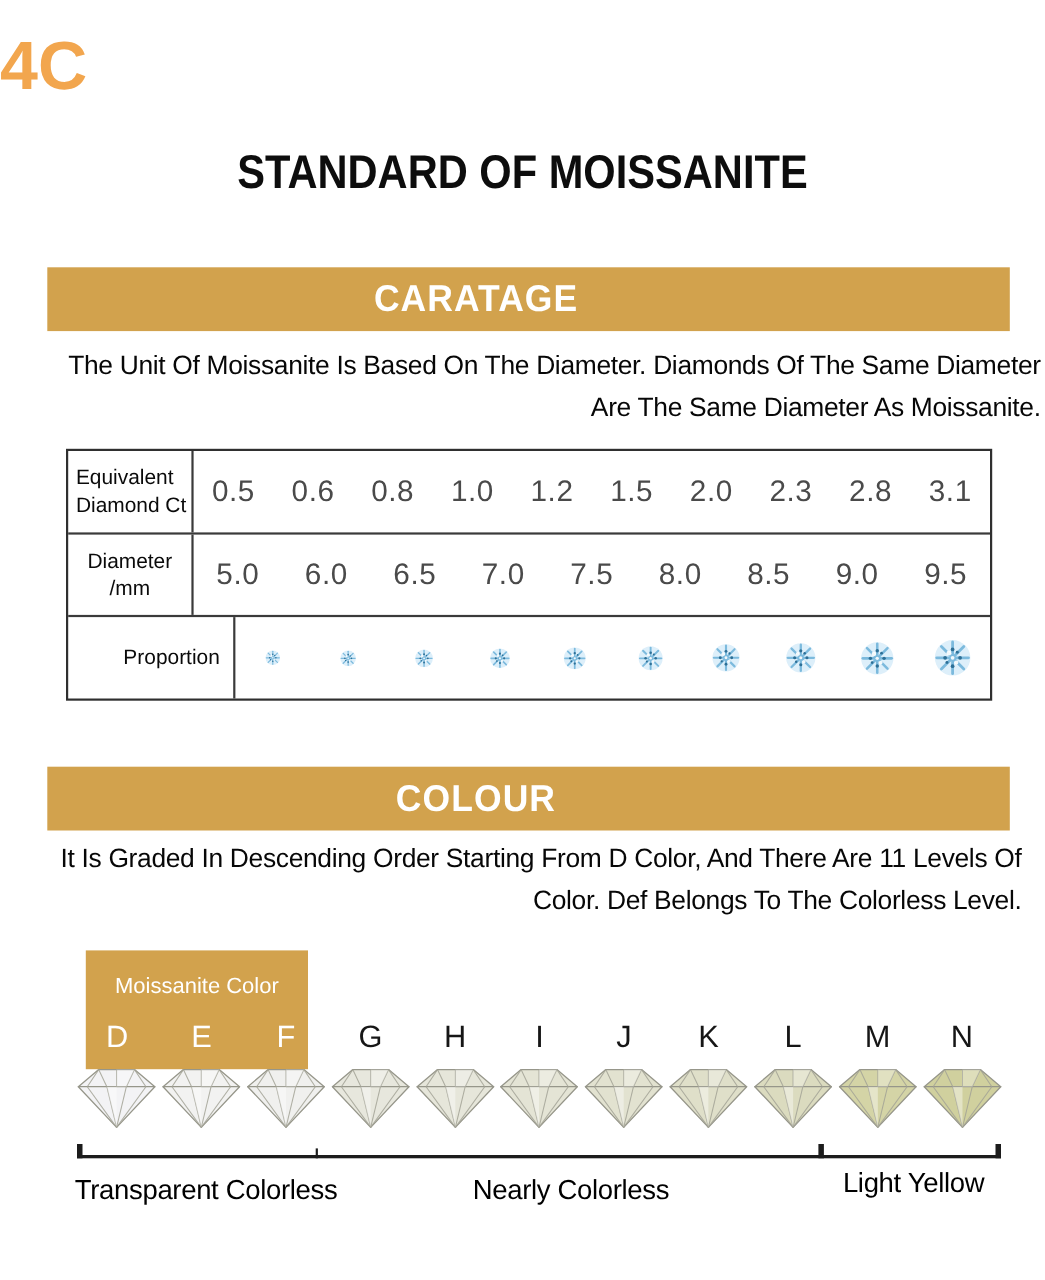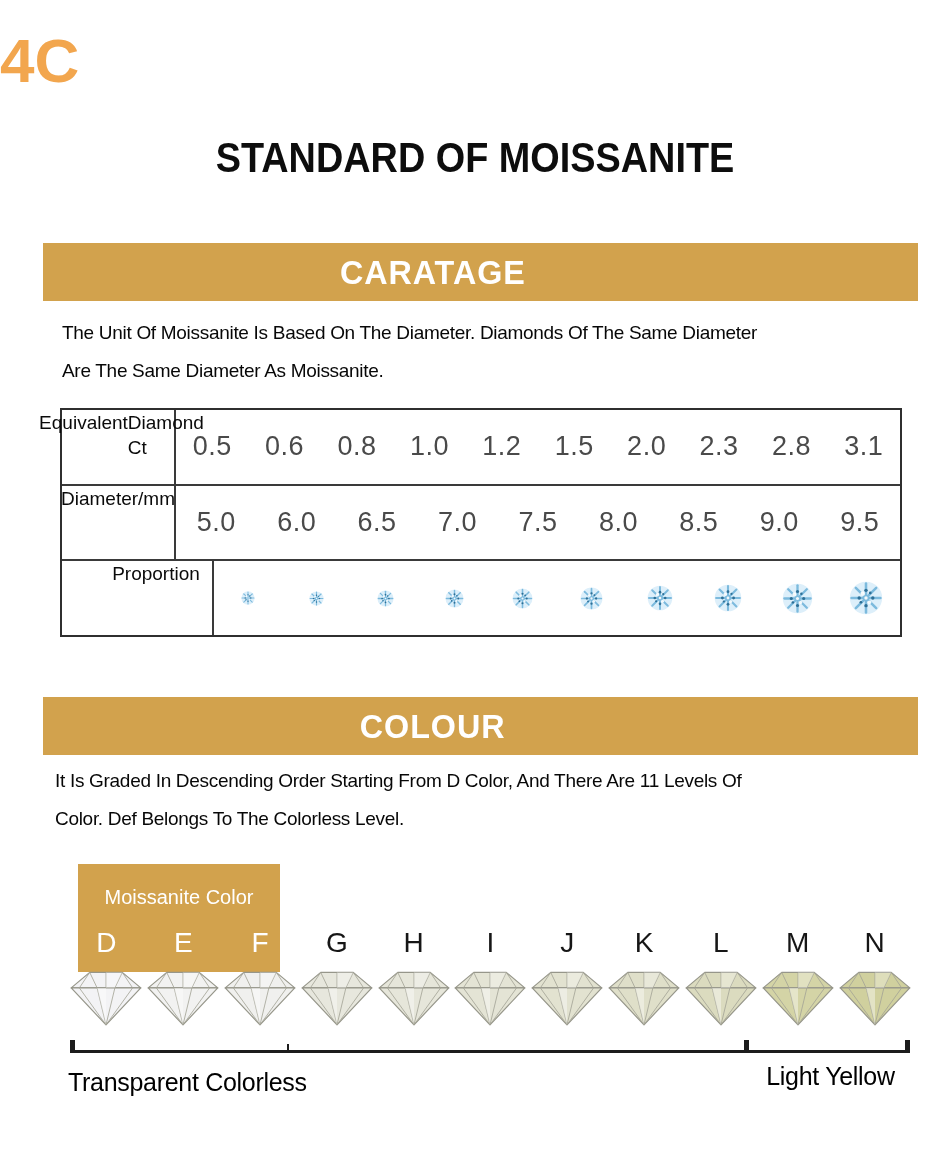--- a/index.html
+++ b/index.html
@@ -22,35 +22,35 @@
     position:absolute; left:43px; width:875px; height:58px;
     background:var(--gold,#D2A24D); display:flex; align-items:center; justify-content:center;
   }
   .banner-caratage { top:243px; }
   .banner-colour  { top:697px; }
   .banner-text {
     color:#ffffff; font-size:34px; font-weight:bold; letter-spacing:1px;
     transform:translateX(-48px) scaleX(0.95); white-space:nowrap;
   }
   
-  .para { position:absolute; font-size:19px; color:#070707; letter-spacing:-0.3px; }
+  .para { position:absolute; font-size:24px; color:#070707; letter-spacing:-0.3px;text-align:right; }
   .para-line { white-space:nowrap; height:38px; line-height:38px; }
   .para1 { left:62px; top:314px; }
   .para2 { left:55px; top:762px; }
   
   .ctable {
     position:absolute; left:60px; top:408px; width:842px; height:229px;
     border:2px solid #2f2f2f; box-sizing:border-box; display:flex; flex-direction:column;
     background:#fff;
   }
   .trow { flex:1; display:flex; border-bottom:2px solid #3a3a3a; min-height:0; }
   .trow:last-child { border-bottom:none;margin-left:38px; }
   .tlabel {
     width:114px; flex:0 0 114px; border-right:2px solid #3a3a3a; box-sizing:border-box;
-    display:flex; flex-direction:row; justify-content:center;
+    display:flex; flex-direction:column; justify-content:center;
     font-size:19px; color:#0a0a0a; line-height:25px;
   }
   .tlabel.align-left  { padding-left:7px; text-align:left; }
   .tlabel.align-center{ text-align:center; }
   .tvalues { flex:1; display:flex; }
   .tcell {
     flex:1; display:flex; align-items:center; justify-content:center;
     font-size:27px; color:#4a4a4a; letter-spacing:0.5px;
   }
   .gem-svg { display:block; }
@@ -338,17 +338,18 @@
 
     <div class="bracket">
       <div class="bracket-line"></div>
       <div class="tick tick-thick tick-a"></div>
       <div class="tick tick-thin  tick-b"></div>
       <div class="tick tick-thick tick-c"></div>
       <div class="tick tick-thick tick-d"></div>
     </div>
 
     <div class="group-label gl-1">Transparent Colorless</div>
+    <div class="group-label gl-2">Nearly Colorless</div>
     <div class="group-label gl-3">Light Yellow</div>
 
   </div>
 
 </div>
 
 </body></html>

